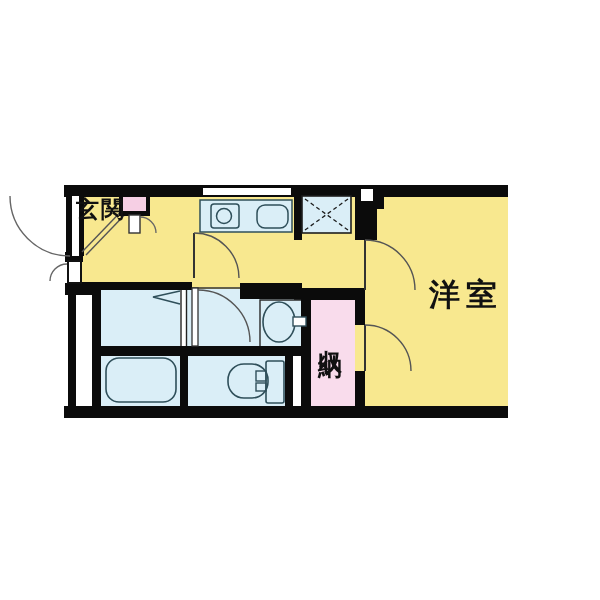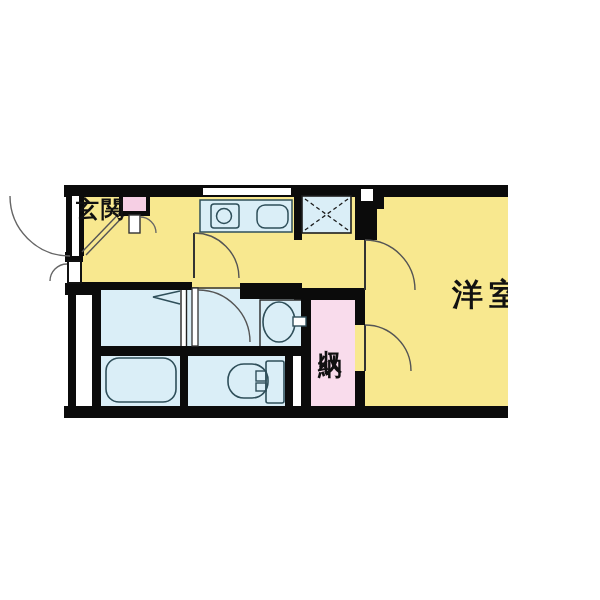--- a/index.html
+++ b/index.html
@@ -1,21 +1,21 @@
 <!DOCTYPE html>
 <html style="--bg: #FFFFFF; --room-yellow: #F8E88F; --wet-blue: #DAEEF7; --closet-pink: #F9DCEC; --utility-pink: #F6CFE4; --wall-black: #0B0B0B; --fixture-line: #2F4F5A; --door-line: #4A4A4A; --thin-line: #222222;"><head>
 <meta charset="utf-8">
 <style>
   html,body{margin:0;padding:0;background:#fff;}
   #stage{position:relative;width:508px;height:600px;background:var(--bg,#fff);overflow:hidden;
          font-family:"Liberation Sans",sans-serif;}
   #stage svg{position:absolute;left:0;top:0;}
   .room-label{position:absolute;color:#111;font-weight:bold;line-height:1;white-space:nowrap;}
   #genkan-label{left:76px;top:198px;font-size:23px;letter-spacing:2px;}
-  #yoshitsu-label{left:406px;top:279px;width:120px;text-align:right;font-size:31px;letter-spacing:6px;}
+  #yoshitsu-label{left:406px;top:279px;width:120px;text-align:center;font-size:31px;letter-spacing:6px;}
   #shuno-label{left:318px;top:330px;font-size:24px;letter-spacing:6px;
                writing-mode:vertical-rl;text-orientation:upright;}
 </style>
 </head>
 <body>
 
 <div id="stage">
 <svg width="600" height="600" viewBox="0 0 600 600">
 
   <rect x="80" y="197" width="275" height="92" fill="var(--room-yellow)"></rect>

